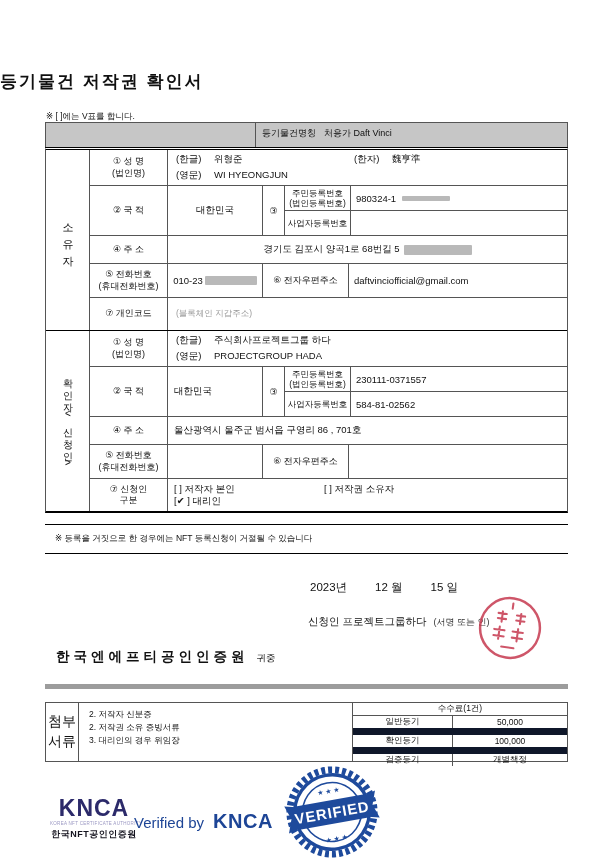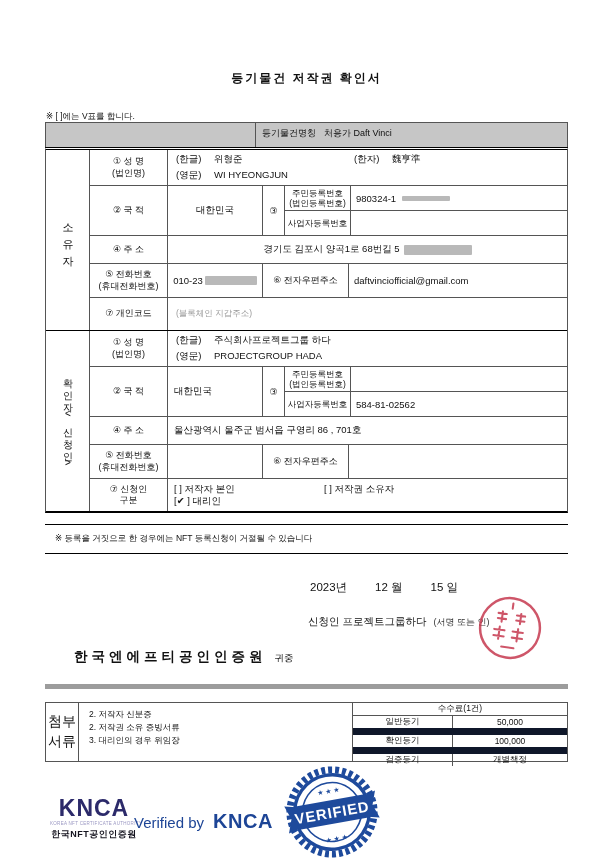--- a/index.html
+++ b/index.html
@@ -4,21 +4,21 @@
 <style>
   * { box-sizing: border-box; }
   body { margin:0; background:#ffffff; }
   .page {
     position:relative; width:613px; height:866px; background:#fff;
     font-family:"Liberation Sans","DejaVu Sans",sans-serif; color:#101010;
     overflow:hidden;
   }
   .title {
     position:absolute; top:70px; left:0; width:100%;
-    text-align:center; font-size:12px; font-weight:bold; letter-spacing:2px;
+    text-align:left; font-size:17px; font-weight:bold; letter-spacing:2px;
   }
   .vnote { position:absolute; top:111px; left:46px; font-size:8.5px; }
 
   .header-row {
     position:absolute; top:122px; left:45px; width:523px; height:25px;
     background:#c6c6c6; border:1px solid #555; border-bottom:none; display:flex;
   }
   .hcell1 { width:210px; border-right:1px solid #555; padding:22px 0 0 6px; font-size:9px; }
   .hcell2 { flex:1; padding:4px 4px 0 6px; font-size:9px; display:flex; gap:8px; }
 
@@ -73,21 +73,21 @@
 
   .warnbox {
     position:absolute; top:524px; left:45px; width:523px; height:30px;
     border-top:1.5px solid #000; border-bottom:1.5px solid #000;
     display:flex; align-items:center; padding-left:10px; font-size:8.5px;
   }
   .dateline { position:absolute; top:580px; left:310px; display:flex; gap:28px; font-size:11.5px; }
   .signline { position:absolute; top:615px; left:308px; display:flex; gap:7px; align-items:center; font-size:10.5px; }
   .signsuffix { font-size:9px; color:#333; }
   .seal { position:absolute; top:594px; left:476px; width:68px; height:68px; }
-  .recipient { position:absolute; top:648px; left:74px; display:flex; align-items:baseline; gap:8px; }
+  .recipient { position:absolute; top:648px; left:56px; display:flex; align-items:baseline; gap:8px; }
   .org { font-size:13.5px; font-weight:bold; letter-spacing:4px; }
   .gj { font-size:9.5px; }
   .graybar { position:absolute; top:684px; left:45px; width:523px; height:5px; background:#9c9c9c; }
 
   .feetable { position:absolute; top:702px; left:45px; width:523px; height:60px; border:1px solid #555; display:flex; }
   .attlbl { width:33px; border-right:1px solid #555; display:flex; align-items:center; justify-content:center; font-size:14px; white-space:pre-line; text-align:center; line-height:1.4; }
   .attlist { width:274px; border-right:1px solid #555; padding:5px 0 0 10px; font-size:8.5px; line-height:1.55; }
   .feesec { flex:1; display:flex; flex-direction:column; }
   .feehead { height:15px; border-bottom:1px solid #555; display:flex; align-items:center; justify-content:center; font-size:8.5px; }
   .feerow { flex:1; display:flex; border-bottom:7px solid #0f172a; }
@@ -207,20 +207,21 @@
           </div>
         </div>
         <div class="trow h-nat">
           <div class="lblcell">② 국 적</div>
           <div class="natval left">대한민국</div>
           <div class="c3">③</div>
           <div class="regs">
             <div class="regrow first">
               <div class="reglbl">주민등록번호
 (법인등록번호)</div>
+              <div class="regval">230111-0371557</div>
             </div>
             <div class="regrow">
               <div class="reglbl">사업자등록번호</div>
               <div class="regval">584-81-02562</div>
             </div>
           </div>
         </div>
         <div class="trow h-addr">
           <div class="lblcell">④ 주 소</div>
           <div class="addrval left">울산광역시 울주군 범서읍 구영리 86 , 701호</div>

